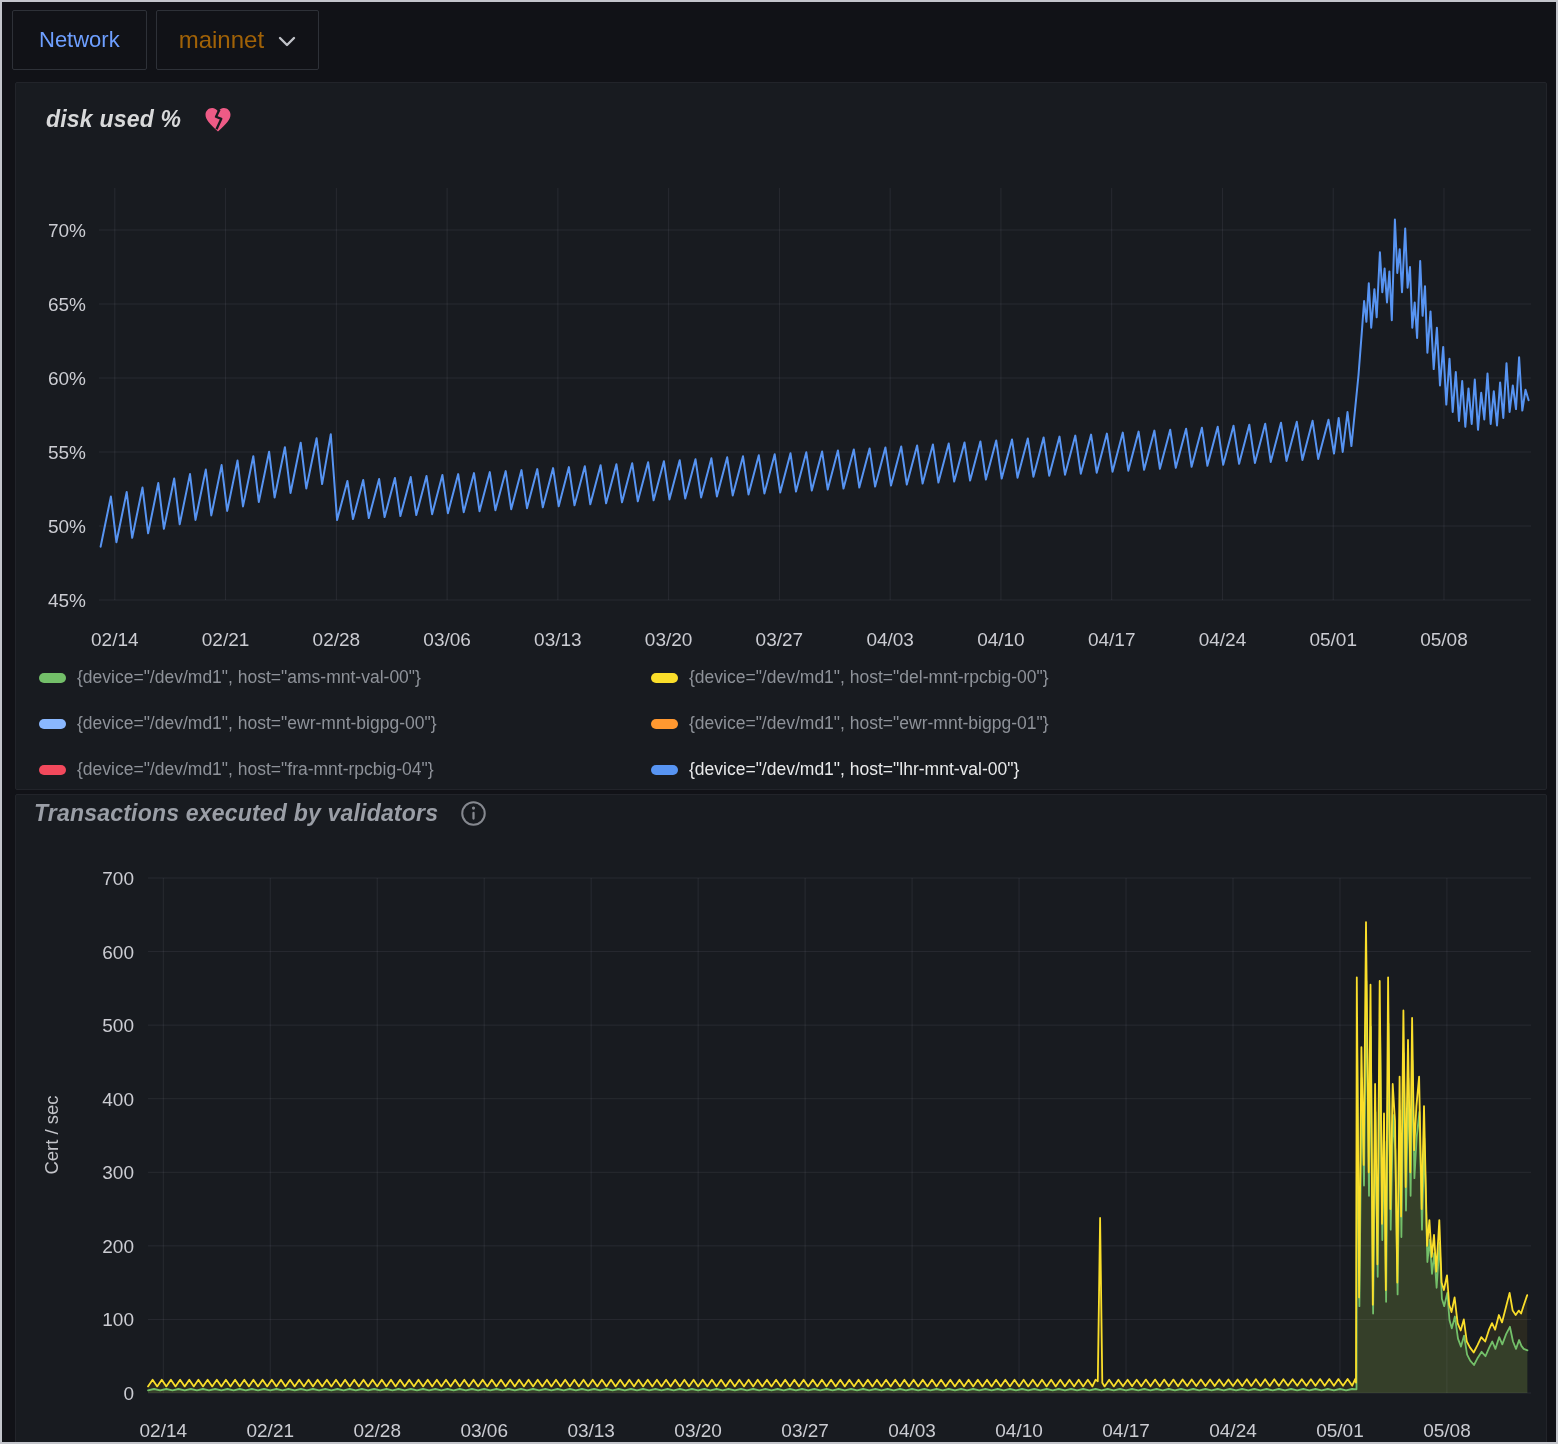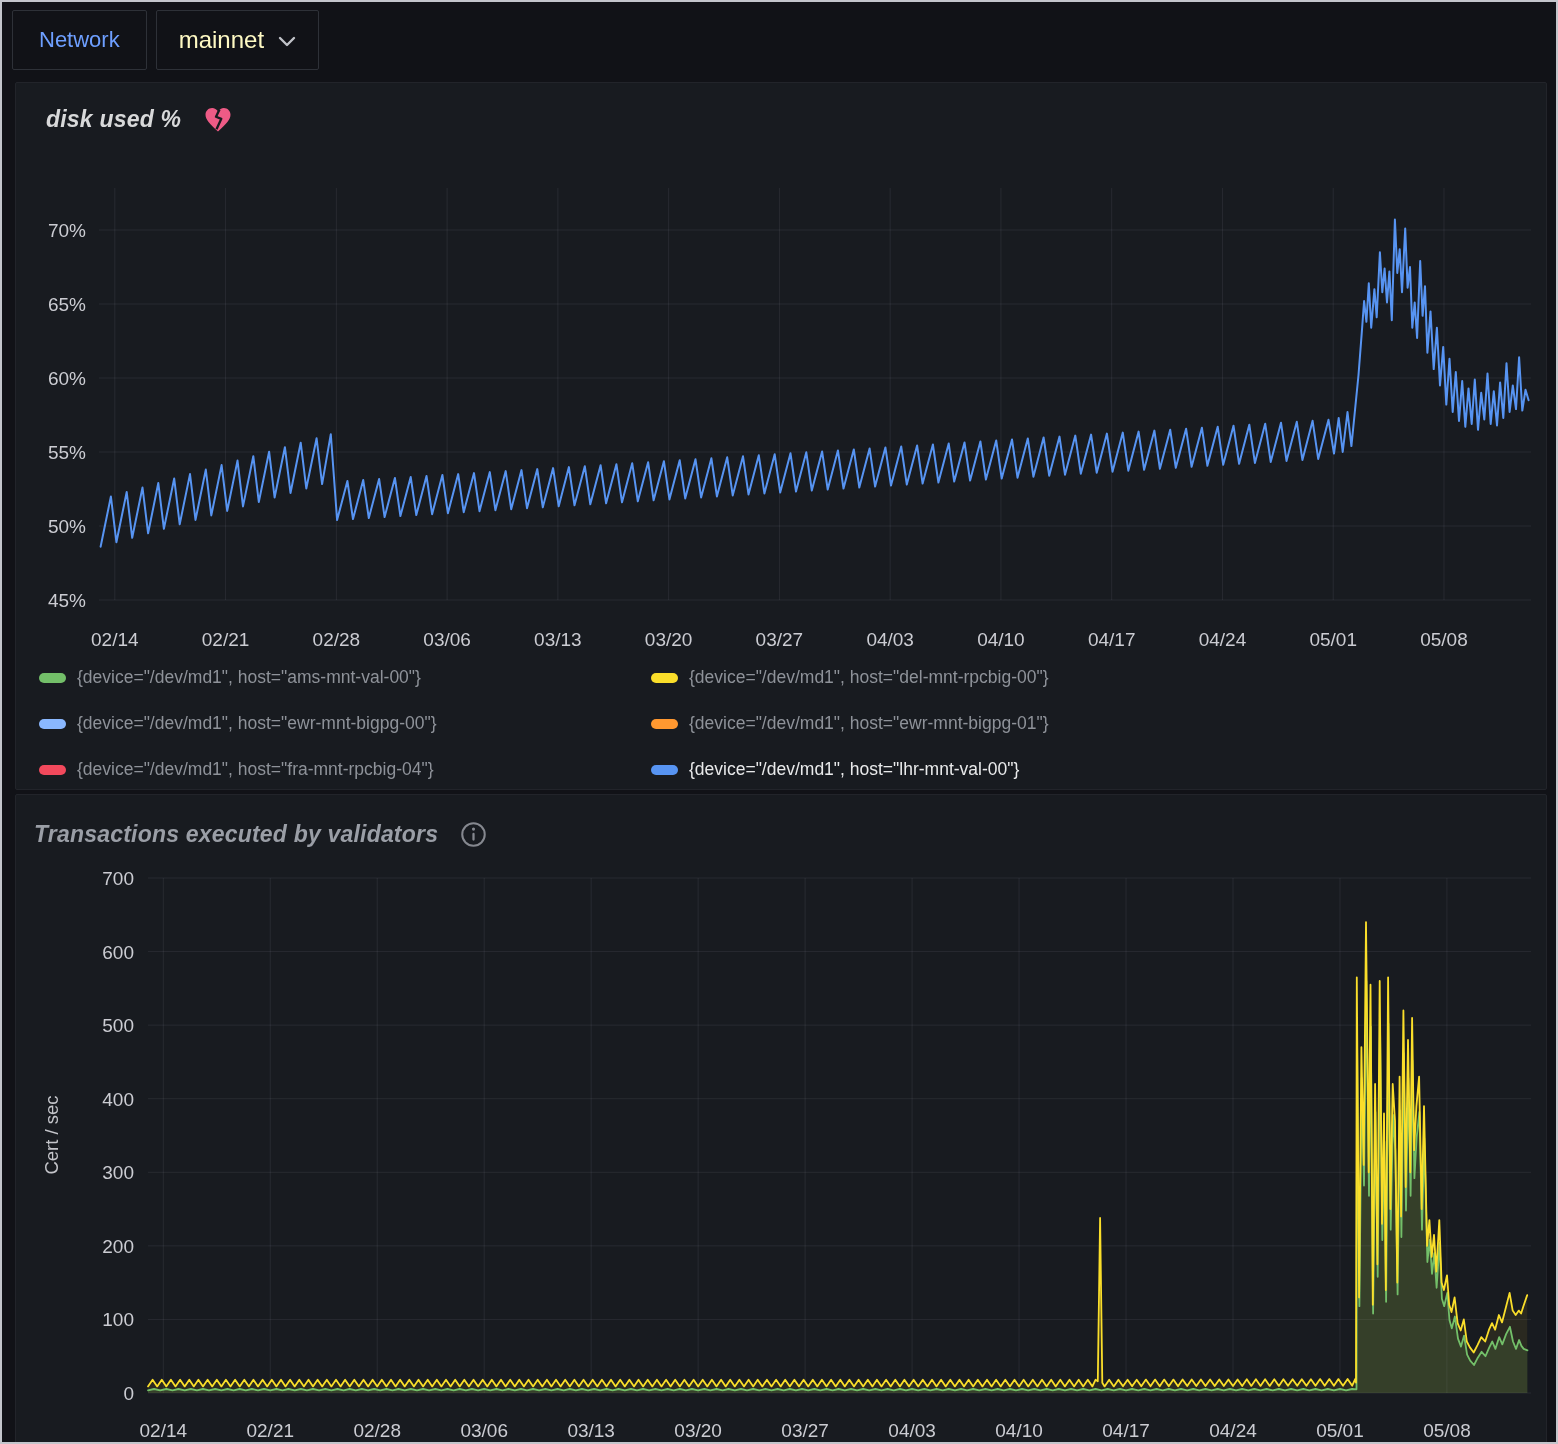--- a/index.html
+++ b/index.html
@@ -11,32 +11,32 @@
   }
   
   .topbar { position:absolute; left:10px; top:8px; display:flex; gap:9px; }
   .var-box {
     height:60px; display:flex; align-items:center;
     border:1px solid #2e3138; border-radius:2px; background:#111217;
   }
   .var-label-box { padding:0 26px; }
   .var-label { color:#6e9fff; font-size:22px; font-weight:500; }
   .var-value-box { padding:0 22px; cursor:pointer; }
-  .var-value { color:#fef9c3; font-size:24px; font-weight:500; }
+  .var-value { color:#a16207; font-size:24px; font-weight:500; }
   .chevron { margin-left:14px; margin-top:4px; }
   
   .panel {
     position:absolute; left:13px; width:1532px;
     background:#181b20; border:1px solid #22242a; border-radius:2px;
   }
   .panel-disk { top:80px; height:708px; }
   .panel-tx   { top:792px; height:650px; }
   .panel-header { position:absolute; display:flex; align-items:center; z-index:2;font-style:italic; }
   .panel-disk .panel-header { left:30px; top:22px; }
-  .panel-tx   .panel-header { left:18px; top:26px; }
+  .panel-tx   .panel-header { left:18px; top:5px; }
   .panel-title { font-size:23px; font-weight:700; letter-spacing:.2px; cursor:pointer; }
   .panel-disk .panel-title { color:#d8d9da; }
   .panel-tx   .panel-title { color:#9a9ea6; }
   .title-icon { margin-left:22px; display:flex; align-items:center; }
   svg.chart { position:absolute; left:0; top:0; display:block; }
   .grid-line { stroke:rgba(204,204,220,0.09); stroke-width:1; }
   .tick-text { fill:#cbccd2; font-size:19px; }
   .series-line { fill:none; stroke-linejoin:round; stroke-linecap:round; }
   
   .legend {

